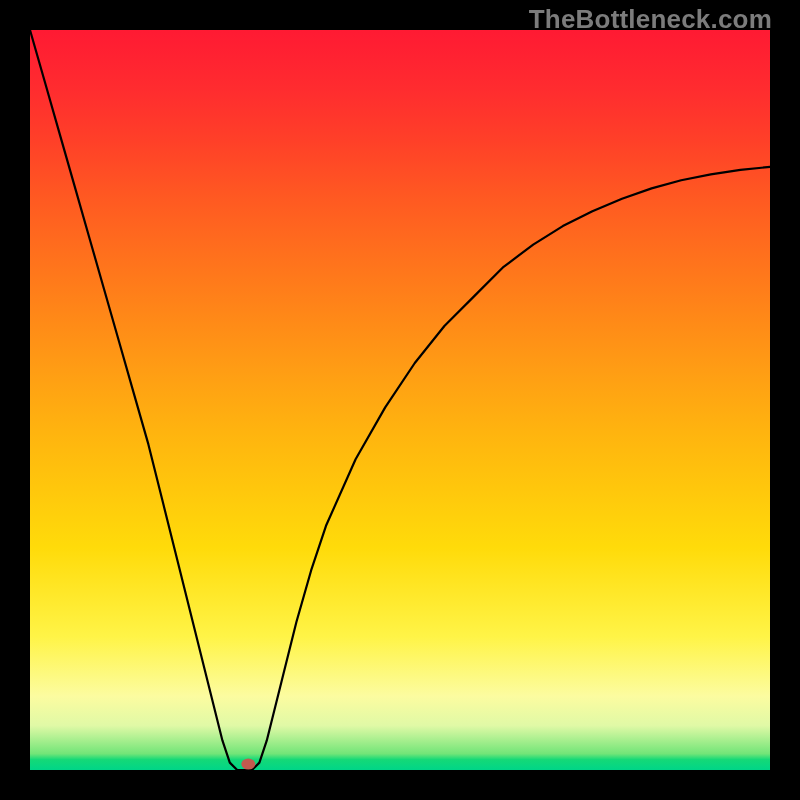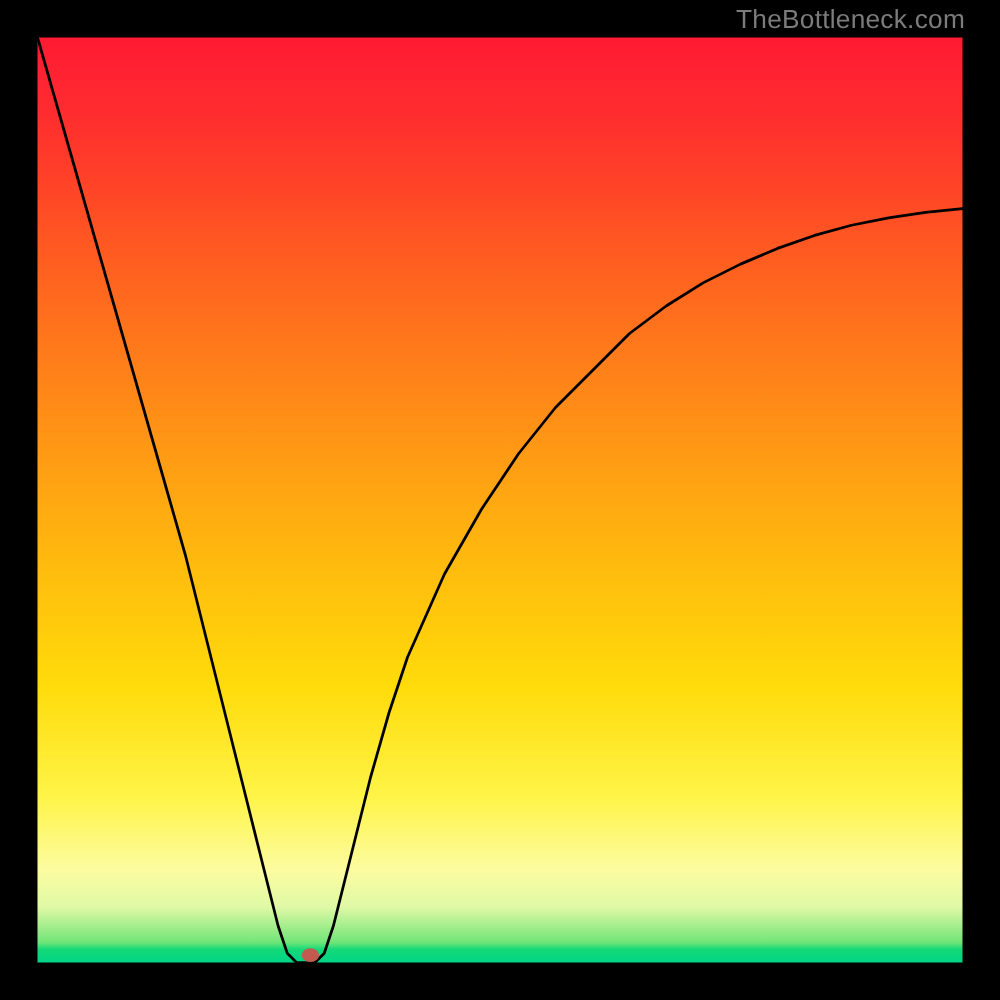--- a/index.html
+++ b/index.html
@@ -44,22 +44,22 @@
       #72e578 97.8%,
       #14d977 98.6%,
       #00d588 100%
     );
   }
   .watermark {
     position: absolute;
     top: 4px;
     right: 28px;
     color: #7c7c7c;
-    font-size: 21px;
-    font-weight: 400;
+    font-size: 26px;
+    font-weight: 700;
     letter-spacing: 0.2px;
   }
   svg.curve {
     position: absolute;
     top: 30px;
     left: 30px;
     width: 740px;
     height: 740px;
     overflow: visible;
   }

